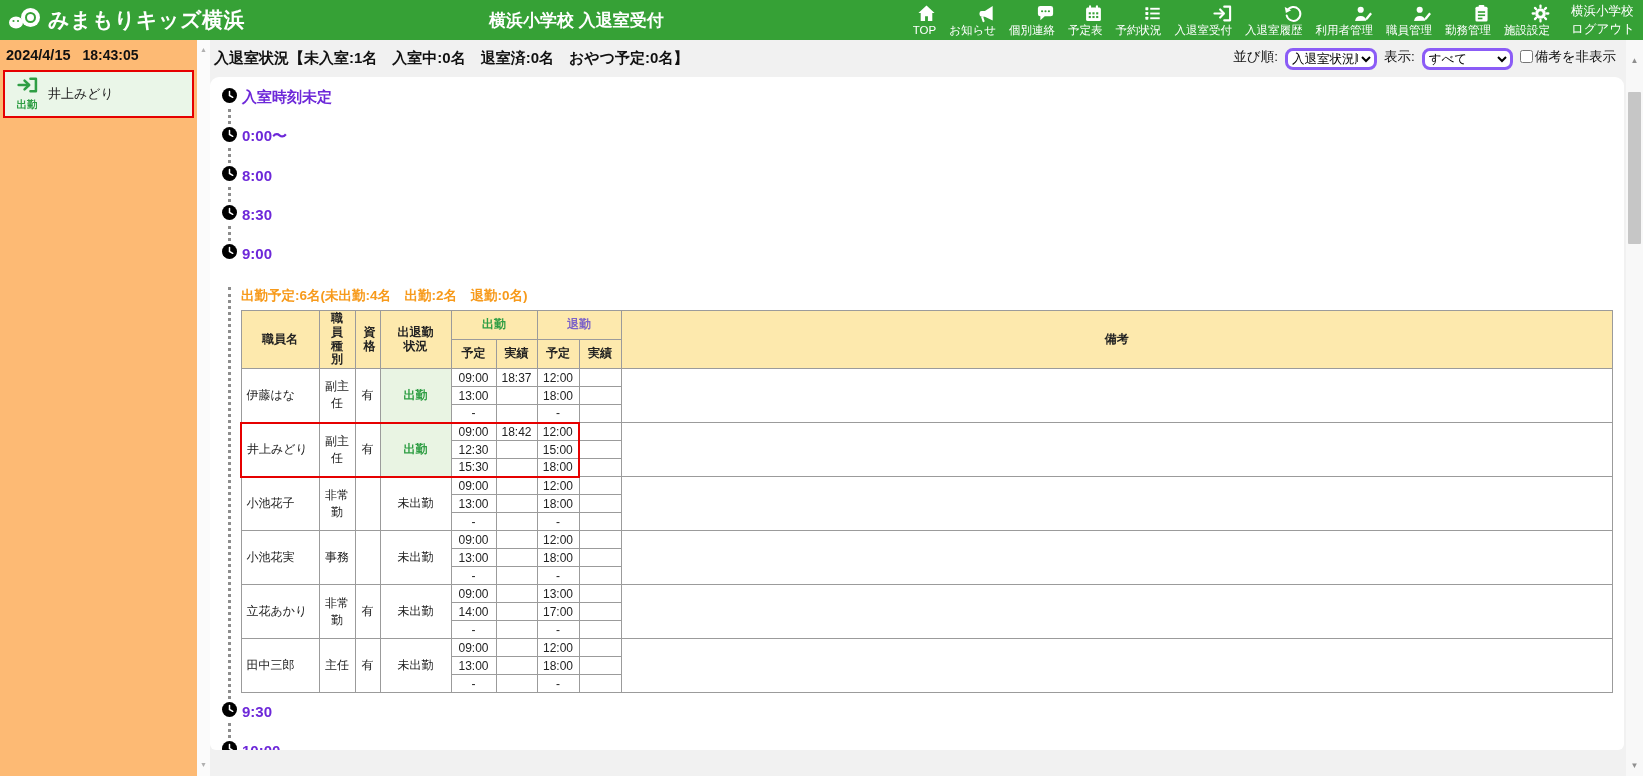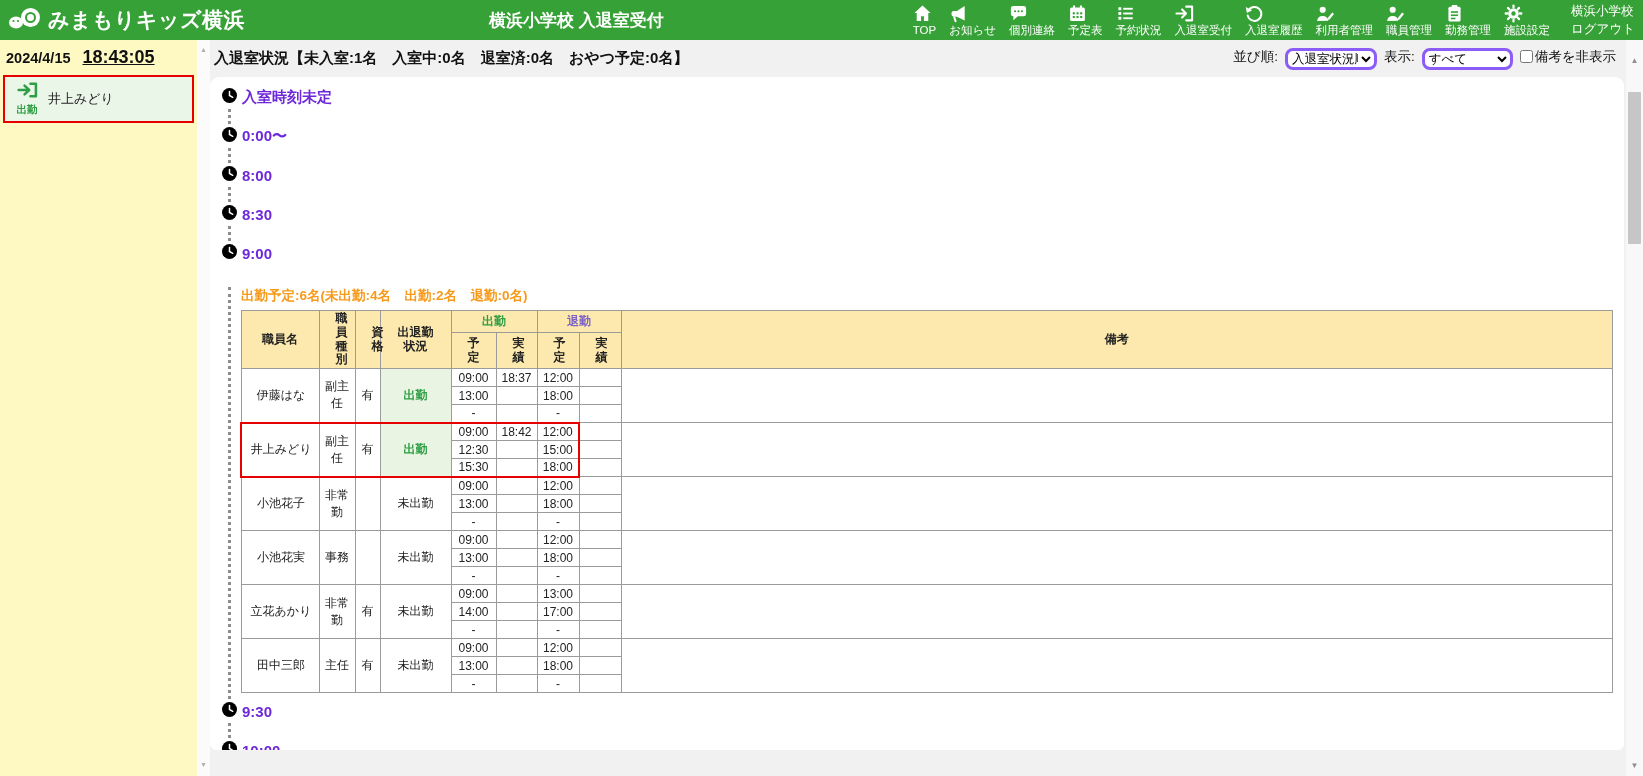--- a/index.html
+++ b/index.html
@@ -7,31 +7,31 @@
     font-family:"Liberation Sans","DejaVu Sans",sans-serif; background:#f1f1f1; }
 
   
   .topbar { position:relative; height:40px; background:#36a136; color:#fff;
     display:flex; align-items:center; }
   .logo { display:flex; align-items:center; gap:6px; padding-left:8px; }
   .logo-text { font-size:21px; font-weight:bold; letter-spacing:.5px; white-space:nowrap; }
   .app-title { position:absolute; left:489px; top:50%; transform:translateY(-50%);
     font-size:17px; font-weight:bold; white-space:nowrap; }
   .nav { display:flex; align-items:center; gap:13px; margin-left:auto; padding-right:8px; }
-  .nav-item { display:flex; flex-direction:column; align-items:flex-start; gap:1px;
+  .nav-item { display:flex; flex-direction:column; align-items:flex-end; gap:1px;
     font-size:11.5px; line-height:1.1; cursor:pointer; white-space:nowrap; }
   .nav-item svg { display:block; }
   .account { font-size:12.5px; line-height:1.45; text-align:left; margin-left:8px; white-space:nowrap; }
 
   
   .content-row { display:flex; height:736px; }
-  .sidebar { width:197px; background:#fef9c3;text-align:right; }
+  .sidebar { width:197px; background:#fdba74;text-align:right; }
   .datetime { display:flex; align-items:baseline; gap:12px; padding:7px 6px 5px 6px; color:#111; }
   .date { font-size:14.5px; font-weight:bold; }
-  .clock { font-size:18px; font-weight:bold;text-decoration:underline; }
+  .clock { font-size:14px; font-weight:bold; }
   .event { margin:2px 3px; border:2px solid #e60000; background:#eaf6e8;
     display:flex; align-items:center; padding:4px 6px; min-height:48px; cursor:pointer; }
   .ev-left { display:flex; flex-direction:column; align-items:center; width:32px; }
   .ev-status { color:#2f9e44; font-size:10.5px; font-weight:bold; margin-top:1px; }
   .ev-name { font-size:13px; color:#222; margin-left:5px; }
 
   .side-scrollbar { width:13px; background:#fbfbfb; position:relative; }
   .side-scrollbar .arr { position:absolute; left:0; width:100%; text-align:center;
     font-size:7px; color:#b0b0b0; }
   .side-scrollbar .arr.up { top:6px; } .side-scrollbar .arr.down { bottom:8px; }
@@ -55,24 +55,24 @@
   .sec-body { margin-left:6px; border-left:3px dotted #8d8d8d; padding-left:9px; min-height:15px; }
   .sec-body.filled { padding-bottom:6px;margin-top:24px; }
   .att-summary { color:#f79a1b; font-weight:bold; font-size:13.5px; margin:3px 0 5px 1px; white-space:nowrap; }
 
   
   table.att { border-collapse:collapse; table-layout:fixed; width:calc(100% - 5px); }
   .att col.c1{width:78px}.att col.c2{width:36px}.att col.c3{width:25px}.att col.c4{width:71px}
   .att col.c5{width:45px}.att col.c6{width:41px}.att col.c7{width:42px}.att col.c8{width:42px}
   .att th, .att td { border:1px solid #9b9b9b; font-size:12px; color:#222; }
   .att th { background:#fde9ad; font-weight:bold; height:19px; text-align:center;
-    white-space:pre-line; line-height:1.15; padding:1px 16px; }
+    white-space:pre-line; line-height:1.15; padding:1px 8px; }
   .att th.h-in { color:#2f9e44; } .att th.h-out { color:#7d63c8; }
   .att td { height:18px; padding:0 3px; background:#fff; }
-  .c-name { text-align:center; padding-left:5px !important; }
+  .c-name { text-align:left; padding-left:5px !important; }
   .c-type, .c-qual { text-align:center; padding:0 1px !important; }
   .c-status { text-align:center; }
   .c-status.stP { color:#2f9e44; font-weight:bold; background:#e9f4e3; }
   .c-time { text-align:center; color:#333; }
   .hl-t{border-top:2px solid #e60000 !important}
   .hl-b{border-bottom:2px solid #e60000 !important}
   .hl-l{border-left:2px solid #e60000 !important}
   .hl-r{border-right:2px solid #e60000 !important}
 
   

